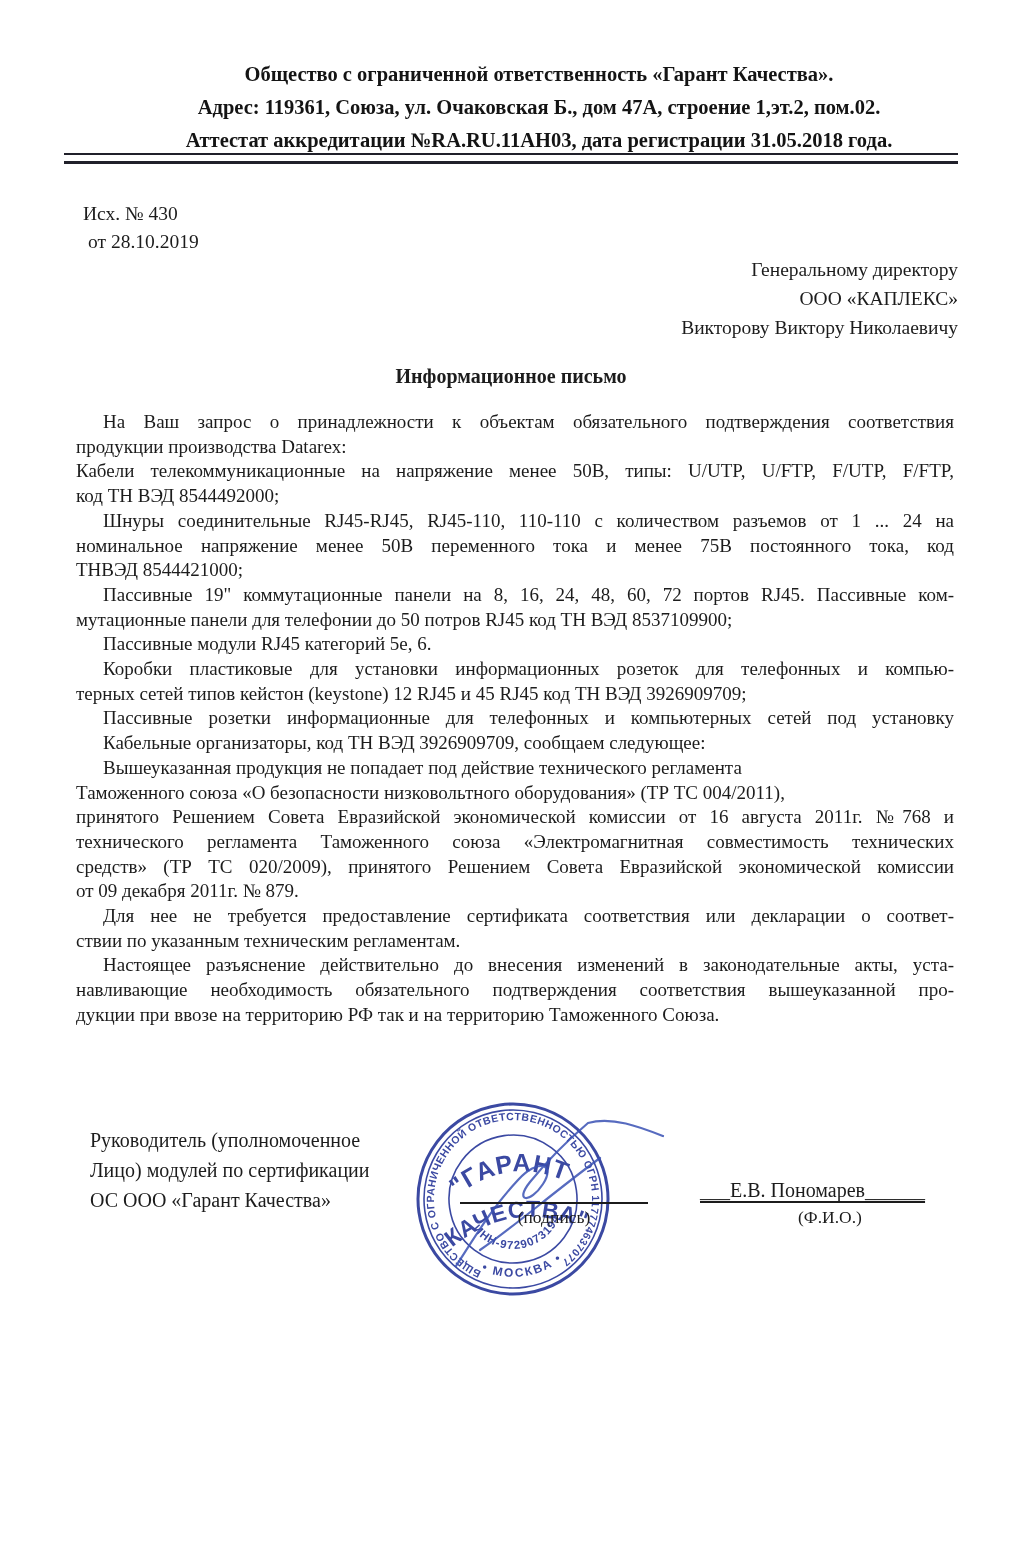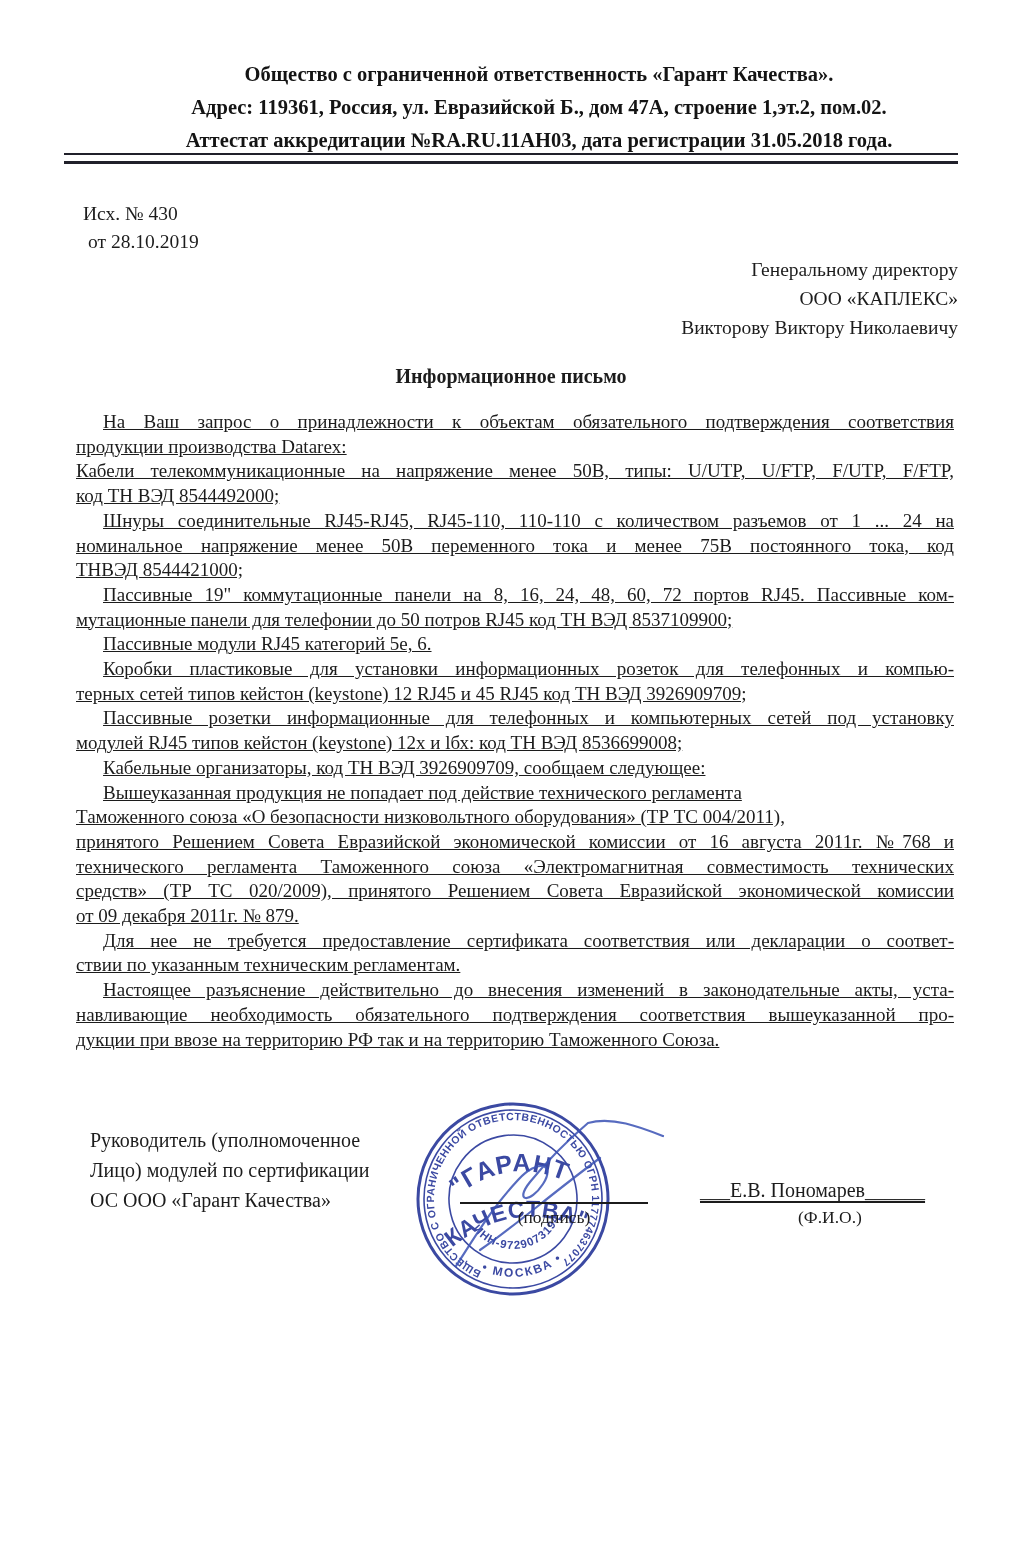--- a/index.html
+++ b/index.html
@@ -20,37 +20,37 @@
   }
   
   .refblock{left:83px;top:200px;font-size:19.5px;line-height:28px;}
   .refblock .d2{padding-left:5px;}
   
   .recipient{left:400px;top:255px;width:558px;text-align:right;font-size:19.5px;line-height:29px;}
   
   .doc-title{left:64px;top:365px;width:894px;text-align:center;font-weight:bold;font-size:20px;}
   
   .bodytext{left:76px;top:410px;width:878px;font-size:19px;line-height:24.7px;}
-  .ln{white-space:normal;text-decoration:underline;}
+  .ln{white-space:normal;}
   .ind{padding-left:27px;}
   .jl{text-align:justify;text-align-last:justify;}
   
   .sigleft{left:90px;top:1125px;font-size:20px;line-height:30px;}
   .signline{left:460px;top:1202px;width:188px;height:0;border-top:2px solid #1b1b1b;z-index:5;}
   .signlabel{left:460px;top:1207px;width:188px;text-align:center;font-size:17.5px;z-index:6;}
   .fio-name{left:700px;top:1179px;width:260px;text-align:left;font-size:20px;text-decoration:underline;text-underline-offset:4px;z-index:5;}
   .fio-label{left:700px;top:1207px;width:260px;text-align:center;font-size:17.5px;}
   .stampsvg{left:400px;top:1080px;width:360px;height:240px;z-index:4;overflow:visible;}
 </style>
 </head>
 <body>
 
 <div class="abs letterhead">
   <div>Общество с ограниченной ответственность «Гарант Качества».</div>
-  <div>Адрес: 119361, Россия, ул. Евразийской Б., дом 47А, строение 1,эт.2, пом.02.</div>
+  <div>Адрес: 119361, Союза, ул. Очаковская Б., дом 47А, строение 1,эт.2, пом.02.</div>
   <div>Аттестат аккредитации №RA.RU.11АН03, дата регистрации 31.05.2018 года.</div>
 </div>
 <div class="abs rule"></div>
 
 <div class="abs refblock">
   <div>Исх. № 430</div>
   <div class="d2">от 28.10.2019</div>
 </div>
 
 <div class="abs recipient">
@@ -68,21 +68,20 @@
   <div class="ln">код ТН ВЭД 8544492000;</div>
   <div class="ln ind jl">Шнуры соединительные RJ45-RJ45, RJ45-110, 110-110 с количеством разъемов от 1 ... 24 на</div>
   <div class="ln jl">номинальное напряжение менее 50В переменного тока и менее 75В постоянного тока, код</div>
   <div class="ln">ТНВЭД 8544421000;</div>
   <div class="ln ind jl">Пассивные 19" коммутационные панели на 8, 16, 24, 48, 60, 72 портов RJ45. Пассивные ком-</div>
   <div class="ln">мутационные панели для телефонии до 50 потров RJ45 код ТН ВЭД 8537109900;</div>
   <div class="ln ind">Пассивные модули RJ45 категорий 5е, 6.</div>
   <div class="ln ind jl">Коробки пластиковые для установки информационных розеток для телефонных и компью-</div>
   <div class="ln">терных сетей типов кейстон (keystone) 12 RJ45 и 45 RJ45 код ТН ВЭД 3926909709;</div>
   <div class="ln ind jl">Пассивные розетки информационные для телефонных и компьютерных сетей под установку</div>
-  <div class="ln">модулей RJ45 типов кейстон (keystone) 12х и lбх: код ТН ВЭД 8536699008;</div>
   <div class="ln ind">Кабельные организаторы, код ТН ВЭД 3926909709, сообщаем следующее:</div>
   <div class="ln ind">Вышеуказанная продукция не попадает под действие технического регламента</div>
   <div class="ln">Таможенного союза «О безопасности низковольтного оборудования» (ТР ТС 004/2011),</div>
   <div class="ln jl">принятого Решением Совета Евразийской экономической комиссии от 16 августа 2011г. №768 и</div>
   <div class="ln jl">технического регламента Таможенного союза «Электромагнитная совместимость технических</div>
   <div class="ln jl">средств» (ТР ТС 020/2009), принятого Решением Совета Евразийской экономической комиссии</div>
   <div class="ln">от 09 декабря 2011г. № 879.</div>
   <div class="ln ind jl">Для нее не требуется предоставление сертификата соответствия или декларации о соответ-</div>
   <div class="ln">ствии по указанным техническим регламентам.</div>
   <div class="ln ind jl">Настоящее разъяснение действительно до внесения изменений в законодательные акты, уста-</div>

